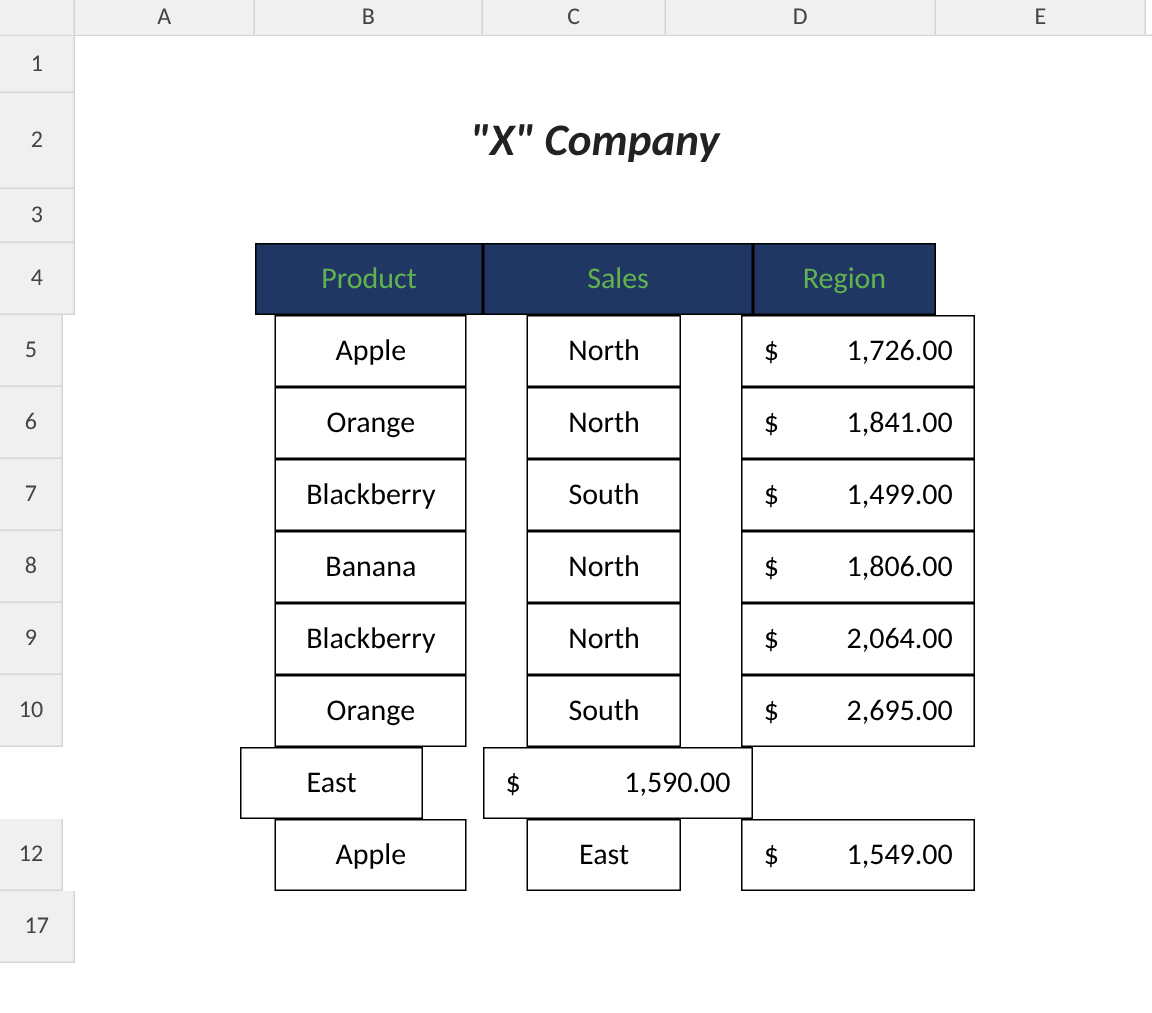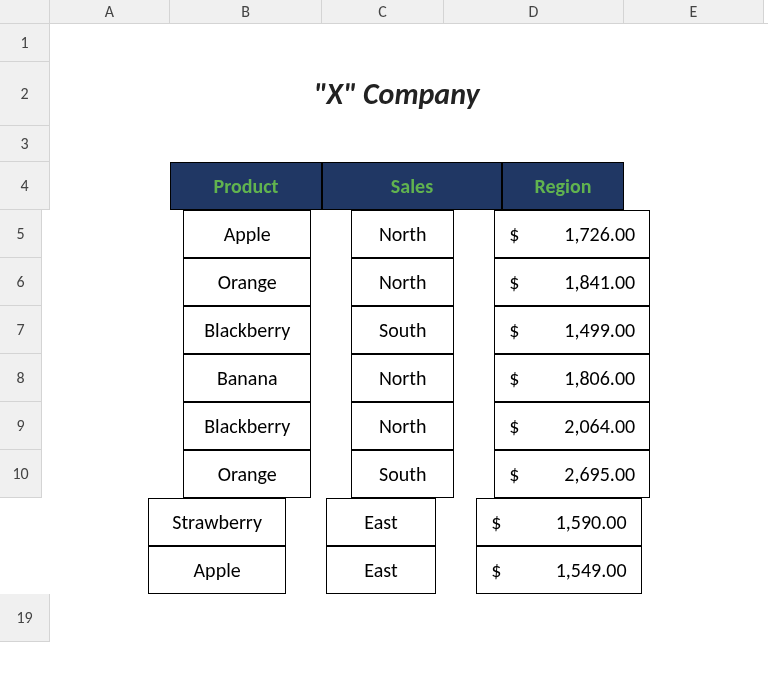--- a/index.html
+++ b/index.html
@@ -76,21 +76,21 @@
     color: #222;
     display: flex;
     align-items: center;
     justify-content: center;
     white-space: nowrap;
   }
 
   .thead {
     background: #203764;
     color: #61b34f;
-    font-weight: bold;
+    font-weight: normal;
     font-size: 20px;
     display: flex;
     align-items: center;
     justify-content: center;
     border: 1px solid #000;
   }
   .tcell {
     border: 1px solid #000;
     font-size: 20px;
     color: #000;
@@ -217,42 +217,42 @@
         <div class="tcell cB rd">Orange</div>
         <div class="tcell cC rd">South</div>
         <div class="tcell sales cD rd">
           <span class="cur">$</span>
           <span class="amt">2,695.00</span>
         </div>
         <div class="cell cE rd"></div>
       </div>
       <div class="row rd">
         <div class="cell cA rd"></div>
-        <div class="tcell cB rd">Strawberry</div>
         <div class="tcell cC rd">East</div>
         <div class="tcell sales cD rd">
           <span class="cur">$</span>
           <span class="amt">1,590.00</span>
         </div>
         <div class="cell cE rd"></div>
       </div>
       <div class="row rd">
+        <div class="row-h rd">12</div>
         <div class="cell cA rd"></div>
         <div class="tcell cB rd">Apple</div>
         <div class="tcell cC rd">East</div>
         <div class="tcell sales cD rd">
           <span class="cur">$</span>
           <span class="amt">1,549.00</span>
         </div>
         <div class="cell cE rd"></div>
       </div>
     </div>
 
   <div class="row r13">
-    <div class="row-h r13">19</div>
+    <div class="row-h r13">17</div>
     <div class="cell cA r13"></div>
     <div class="cell cB r13"></div>
     <div class="cell cC r13"></div>
     <div class="cell cD r13"></div>
     <div class="cell cE r13"></div>
   </div>
 
 </div>
 
 </body></html>

